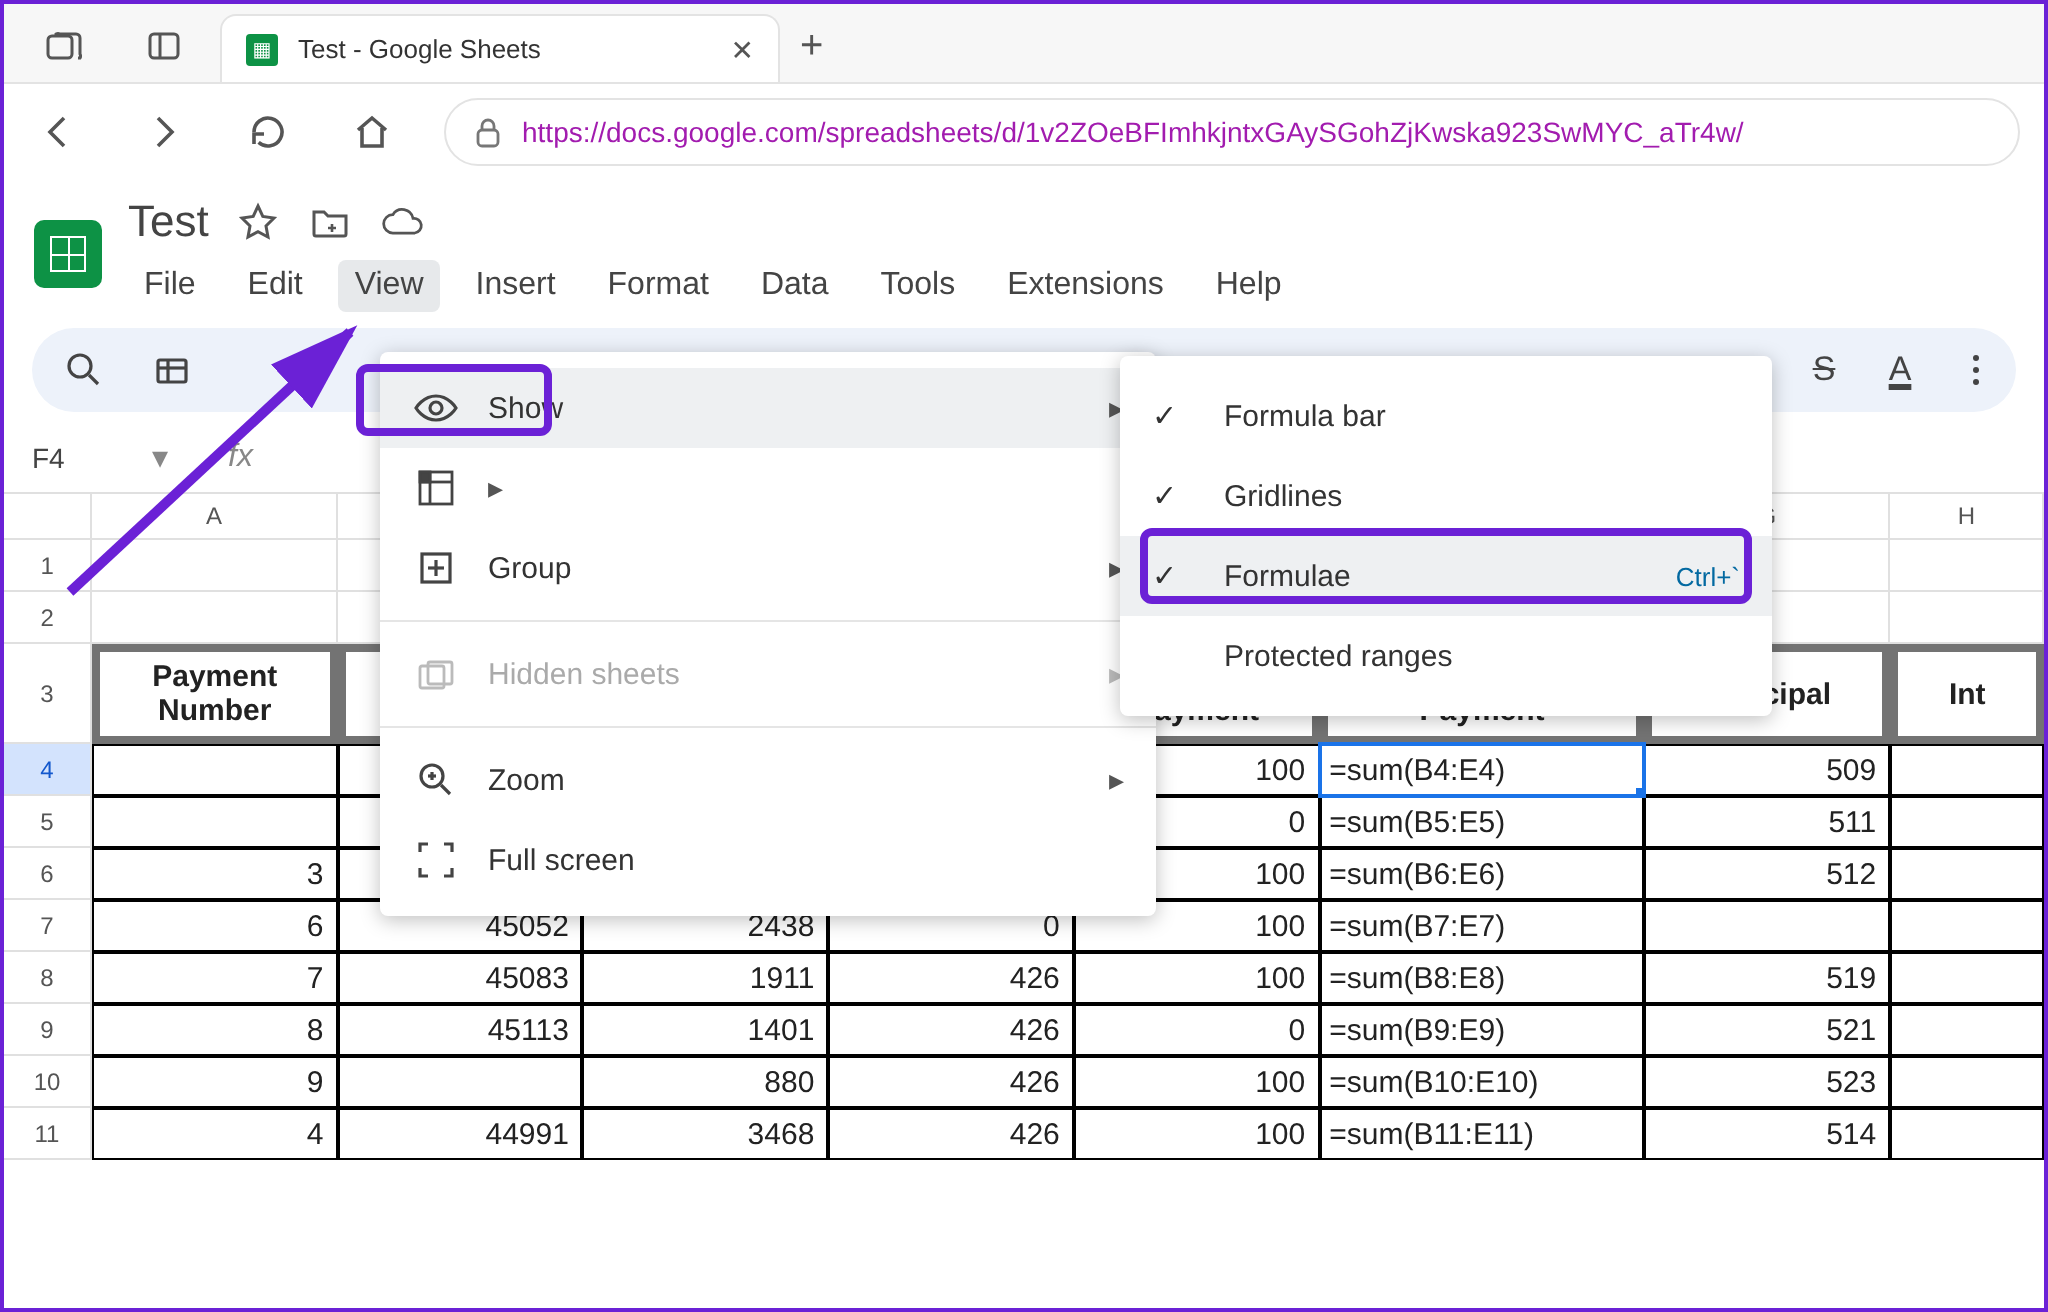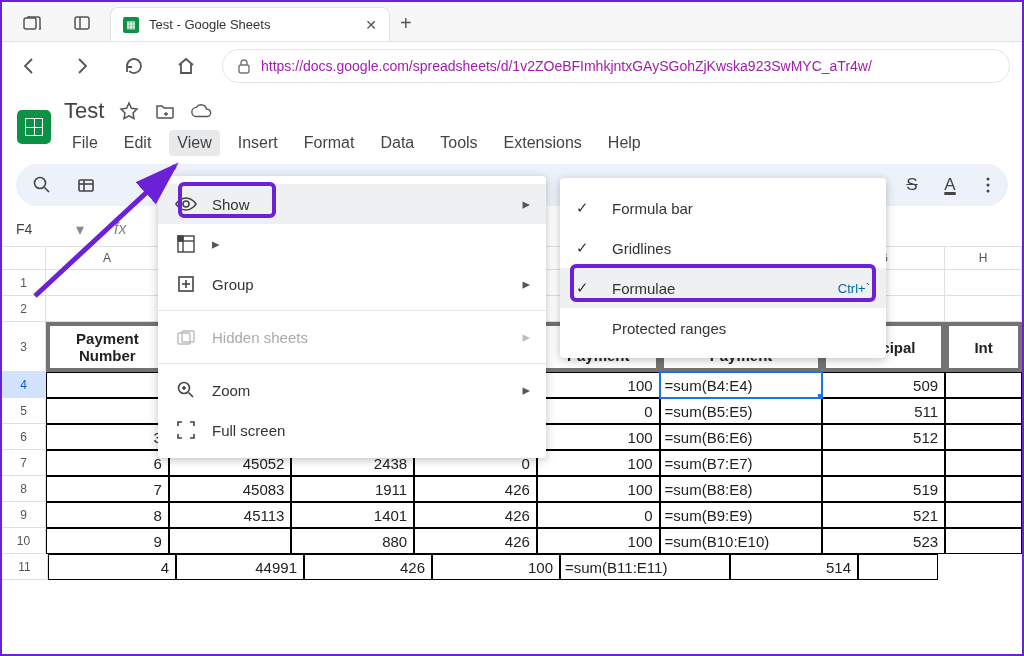--- a/index.html
+++ b/index.html
@@ -58,21 +58,21 @@
   .cell.b { border: 1px solid #000; }
   .cell.bh { border: 4px solid #737373; font-weight: bold; justify-content: center; text-align: center; }
   .cell.r { justify-content: flex-end; padding-right: 6px; }
   .cell.l { justify-content: flex-start; padding-left: 4px; }
   .row-hdr.tall, .cell.tall { height: 50px; }
   .row-hdr.std, .cell.std { height: 26px; }
   .cell.sel { outline: 2px solid #1a73e8; outline-offset: -1px; position: relative; }
   .cell.sel::after { content: ''; position: absolute; right: -3px; bottom: -3px; width: 6px; height: 6px; background: #1a73e8; }
 
   
-  .menu-panel { position: absolute; left: 156px; top: 174px; width: 388px; background: #fff; border-radius: 4px; box-shadow: 0 2px 10px rgba(0,0,0,0.25); padding: 8px 0; z-index: 50; }
+  .menu-panel { position: absolute; left: 188px; top: 174px; width: 388px; background: #fff; border-radius: 4px; box-shadow: 0 2px 10px rgba(0,0,0,0.25); padding: 8px 0; z-index: 50; }
   .mp-item { height: 40px; display: flex; align-items: center; gap: 14px; padding: 0 16px; font-size: 15px; color: #333; }
   .mp-item .ic { width: 24px; display: flex; justify-content: center; }
   .mp-item .lbl { flex: 1; }
   .mp-item .arrow { color: #555; }
   .mp-item.hover { background: #eef0f2; }
   .mp-item.disabled { color: #aaa; }
   .show-hl { position: absolute; left: 176px; top: 180px; width: 98px; height: 36px; border: 4px solid #6b21d6; border-radius: 6px; z-index: 55; pointer-events: none; }
 
   
   .submenu { position: absolute; left: 558px; top: 176px; width: 326px; background: #fff; border-radius: 4px; box-shadow: 0 2px 10px rgba(0,0,0,0.25); padding: 10px 0; z-index: 50; }
@@ -348,20 +348,21 @@
       <div class="cell b std r" style="width:128px">426</div>
       <div class="cell b std r" style="width:128px">100</div>
       <div class="cell b std l" style="width:170px">=sum(B10:E10)</div>
       <div class="cell b std r" style="width:128px">523</div>
       <div class="cell b std r" style="width:80px"></div>
     </div>
     <div class="row">
       <div class="row-hdr std">11</div>
       <div class="cell b std r" style="width:128px">4</div>
       <div class="cell b std r" style="width:128px">44991</div>
+      <div class="cell b std r" style="width:128px">3468</div>
       <div class="cell b std r" style="width:128px">426</div>
       <div class="cell b std r" style="width:128px">100</div>
       <div class="cell b std l" style="width:170px">=sum(B11:E11)</div>
       <div class="cell b std r" style="width:128px">514</div>
       <div class="cell b std r" style="width:80px"></div>
     </div>
   </div>
 
 <div class="menu-panel">
   <div class="mp-item hover">

